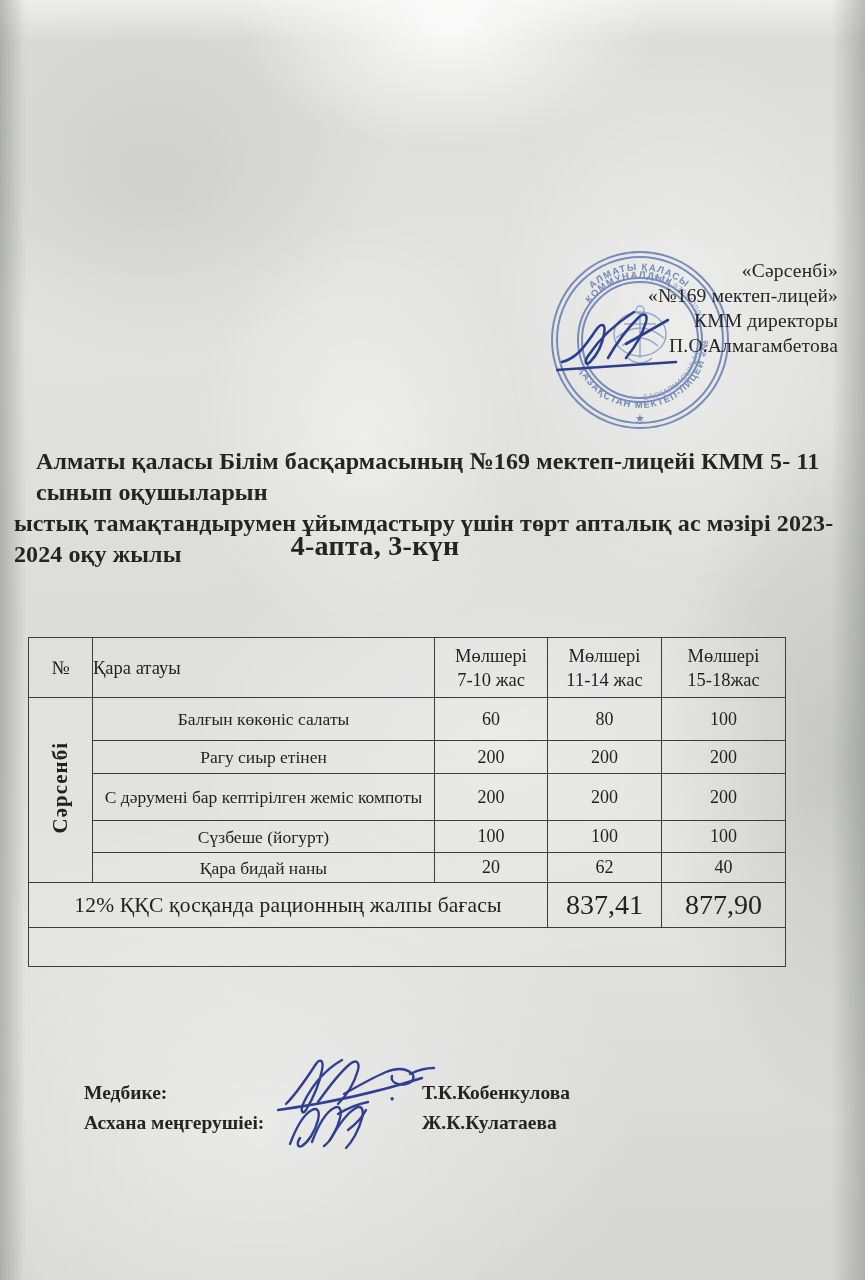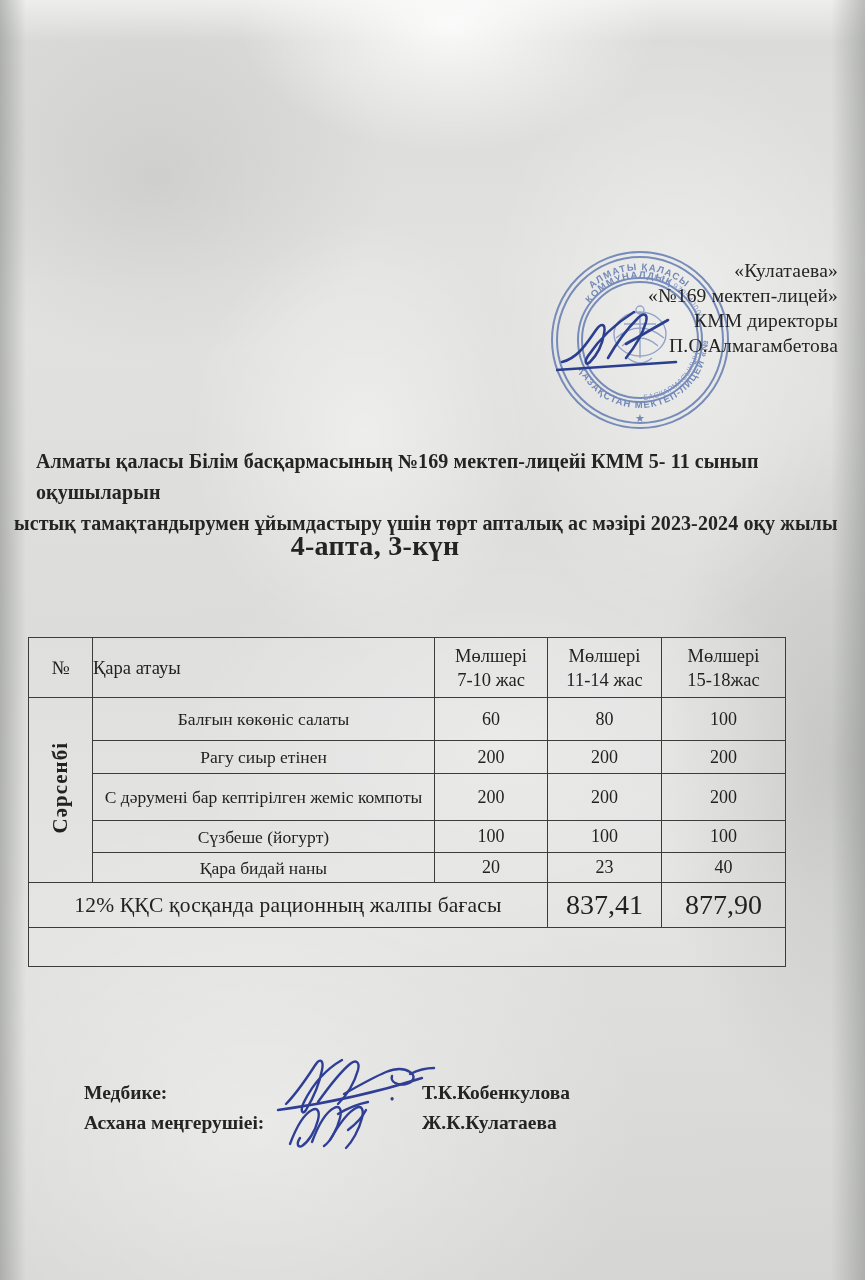--- a/index.html
+++ b/index.html
@@ -84,21 +84,21 @@
     z-index: 5;
     pointer-events: none;
   }
 
   
   .doc-title {
     position: absolute;
     left: 14px;
     top: 446px;
     width: 845px;
-    font-size: 20px;
+    font-size: 24px;
     font-weight: bold;
     line-height: 31px;
     letter-spacing: 0.1px;
   }
   .doc-title .l1 { padding-left: 22px; }
   .doc-title .l2 { padding-left: 0px; }
 
   .subtitle {
     position: absolute;
     left: 0;
@@ -267,21 +267,21 @@
   <svg class="signature-top" viewBox="0 0 180 90">
     <g stroke="#2b3e8f" fill="none" stroke-width="2.6" stroke-linecap="round">
       <path d="M6,62 C22,58 30,44 40,30 C46,22 50,24 48,34 C46,46 40,56 34,62 C30,66 28,62 32,56 C44,38 62,22 78,12"></path>
       <path d="M52,58 C60,44 70,30 82,18 C88,12 92,14 90,22 C86,36 78,48 70,58"></path>
       <path d="M70,44 C84,36 98,28 112,20"></path>
       <path d="M0,70 L120,62"></path>
     </g>
   </svg>
 
   <div class="approval">
-    <div>«Кулатаева»</div>
+    <div>«Сәрсенбі»</div>
     <div>«№169 мектеп-лицей»</div>
     <div>КММ директоры</div>
     <div>П.О.Алмагамбетова</div>
   </div>
 
   <div class="doc-title">
     <div class="l1">Алматы қаласы  Білім басқармасының №169 мектеп-лицейі КММ 5- 11 сынып  оқушыларын</div>
     <div class="l2">ыстық тамақтандырумен ұйымдастыру үшін  төрт апталық ас мәзірі 2023-2024  оқу жылы</div>
   </div>
 
@@ -341,21 +341,21 @@
         <tr class="row-4">
           <td class="dish">Сүзбеше (йогурт)</td>
           <td class="qty">100</td>
           <td class="qty">100</td>
           <td class="qty">100</td>
         </tr>
 
         <tr class="row-5">
           <td class="dish">Қара бидай наны</td>
           <td class="qty">20</td>
-          <td class="qty">23</td>
+          <td class="qty">62</td>
           <td class="qty">40</td>
         </tr>
 
         <tr class="total-row">
           <td class="total-label" colspan="3">12% ҚҚС қосқанда рационның жалпы бағасы</td>
           <td class="total-val">837,41</td>
           <td class="total-val">877,90</td>
         </tr>
 
         <tr class="tail-row">

